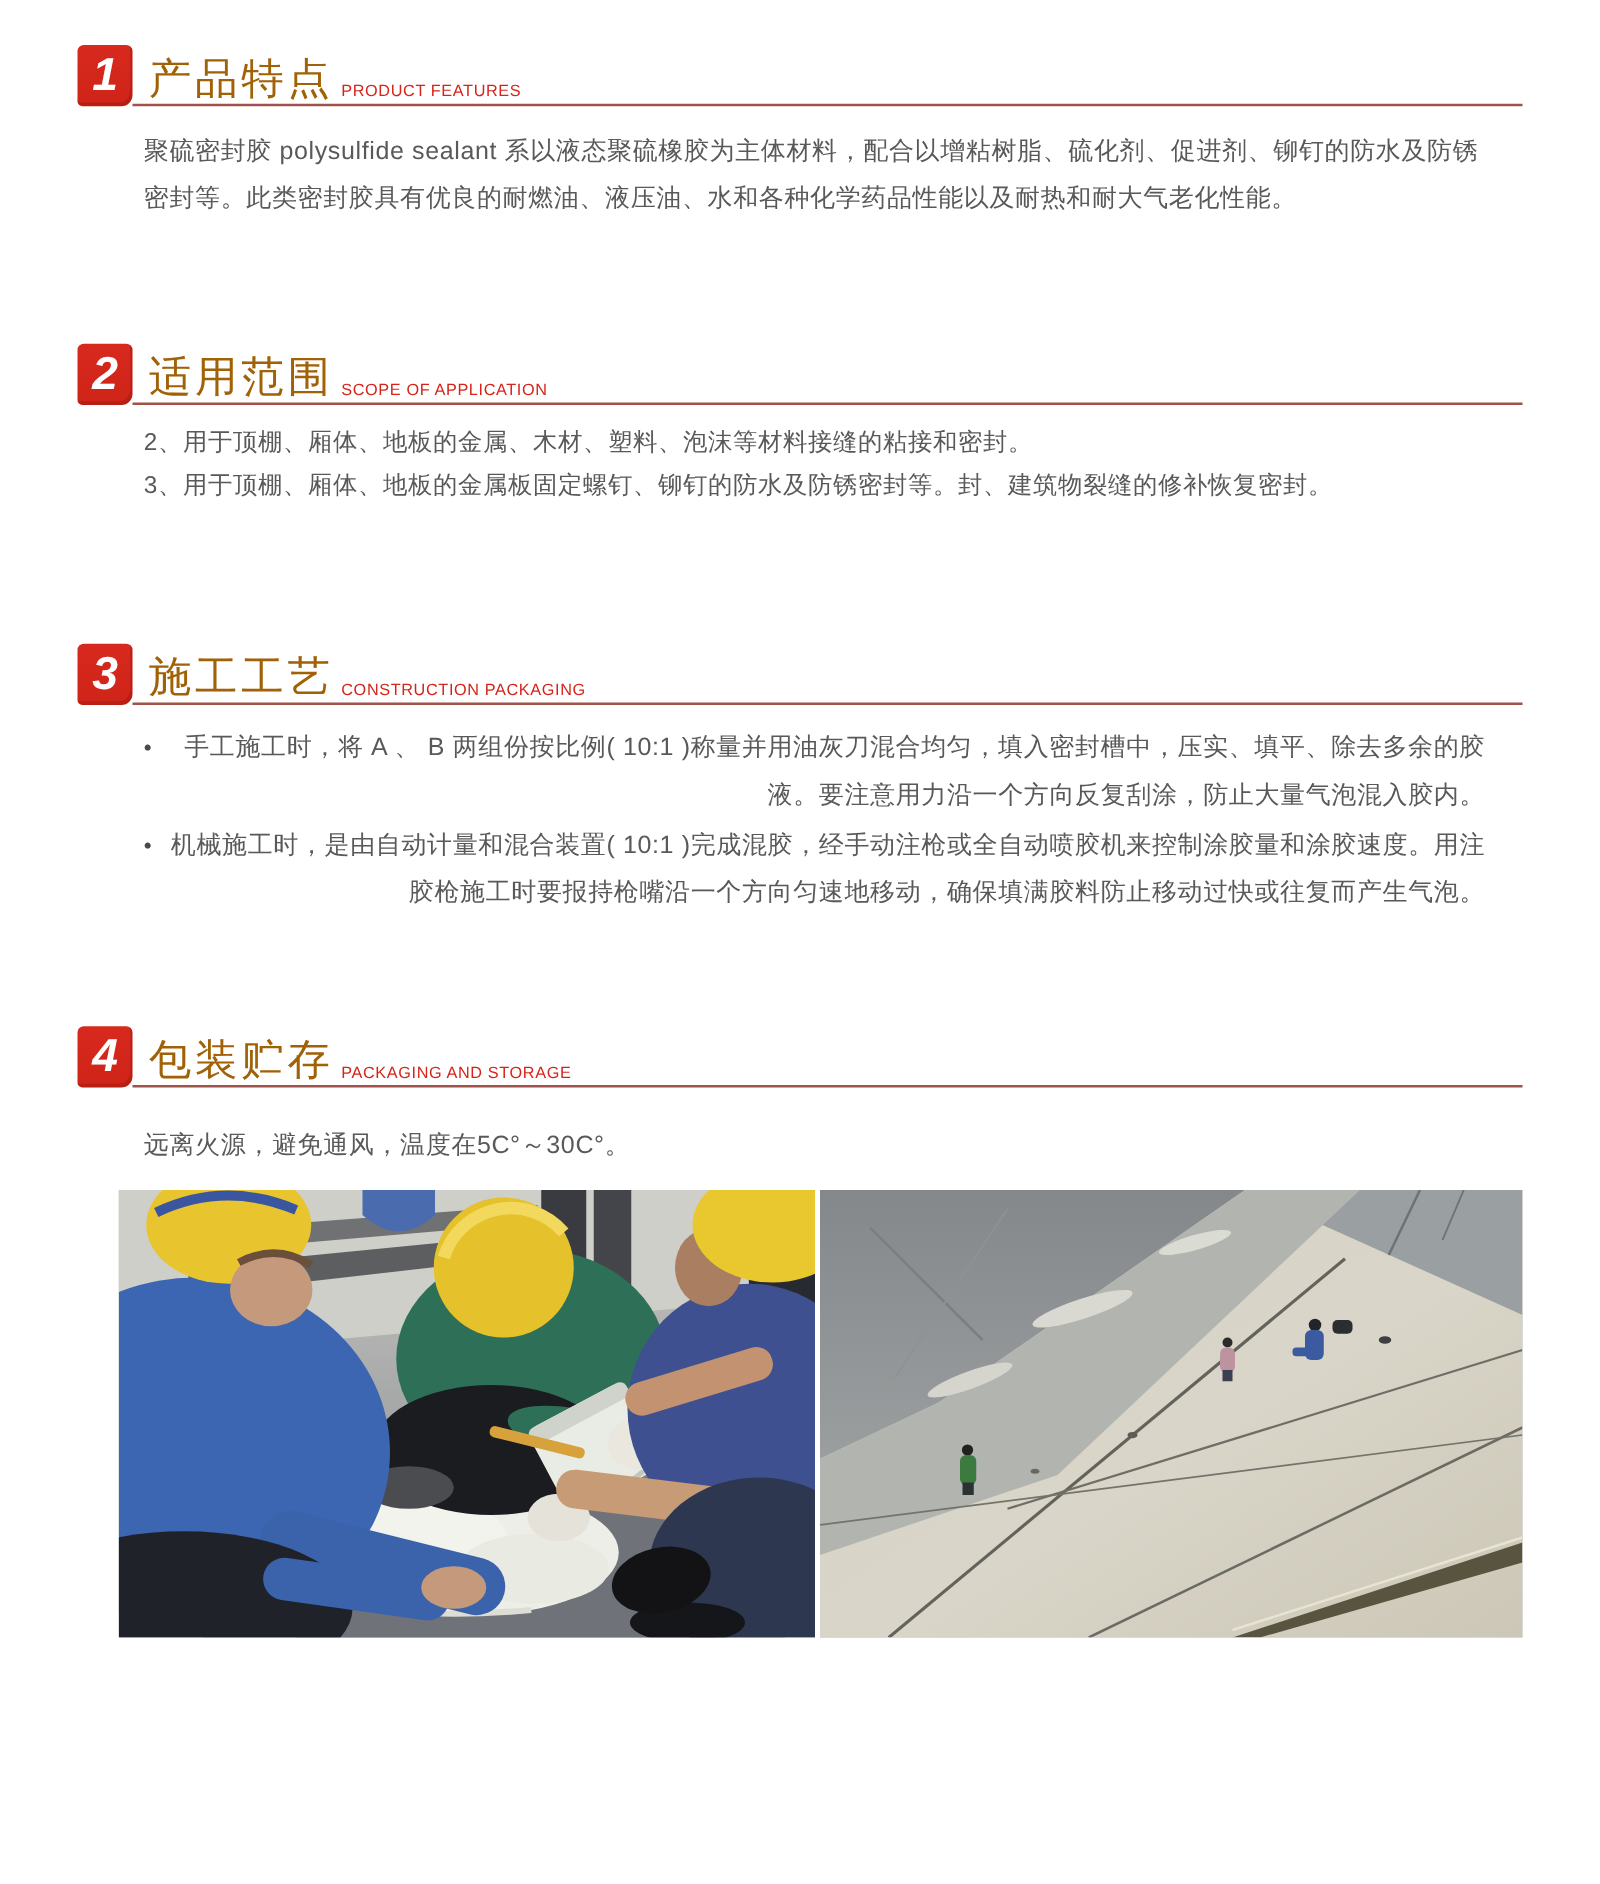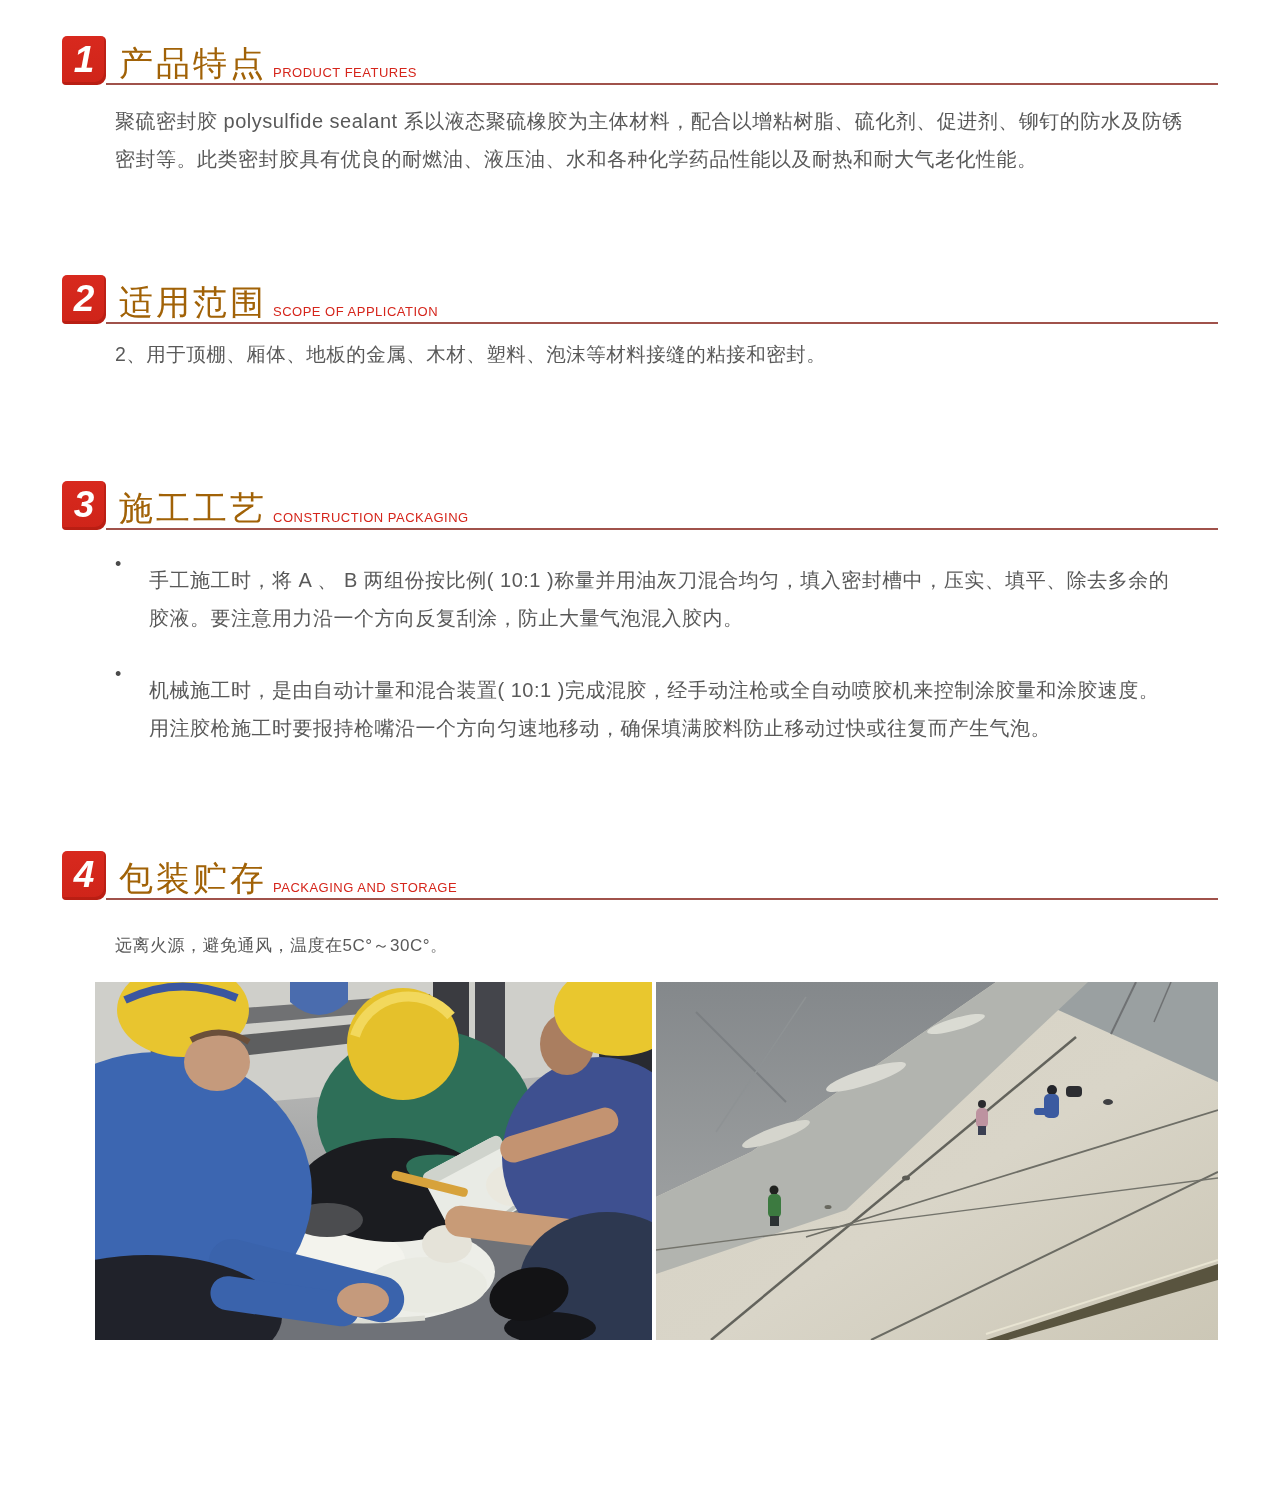--- a/index.html
+++ b/index.html
@@ -58,26 +58,26 @@
     font-size: 19.5px; line-height: 34px; letter-spacing: 0.5px;
     color: #595959;
   }
   .num-list li.gap-after { margin-bottom: 16px; }
   .dot-list { margin: 12px 0 0 0; padding: 0; list-style: none; }
   .dot-list li { display: flex; margin: 0 0 2px 0; }
   .dot-list .dot {
     flex: 0 0 18px; color: #4a4a4a; font-size: 18px; line-height: 38px;
   }
   .dot-list p {
-    margin: 16px; flex: 1;
-    font-size: 20px; line-height: 38px; letter-spacing: 0.5px; color: #595959;
+    margin: 0; flex: 1;
+    font-size: 20px; line-height: 38px; letter-spacing: 0.5px; color: #595959; text-align: right;
   }
   .storage-para {
     margin: 28px 0 0 0;
-    font-size: 17px; line-height: 30px; letter-spacing: 0.5px; color: #595959;
+    font-size: 20px; line-height: 30px; letter-spacing: 0.5px; color: #595959;
   }
 
   
   .sec-1 .sec-header { padding-top: 0; margin-top: 36px; }
   .sec-2 .sec-header { margin-top: 97px; }
   .sec-3 .sec-header { margin-top: 110px; }
   .sec-4 .sec-header { margin-top: 88px; }
 
   
   .photos {
@@ -110,20 +110,21 @@
   <section class="sec-2">
     <header class="sec-header">
       <div class="badge">2</div>
       <h2 class="title-zh">适用范围</h2>
       <span class="title-en">SCOPE OF APPLICATION</span>
       <i class="rule"></i>
     </header>
     <div class="sec-body">
       <ul class="num-list">
         <li>2、用于顶棚、厢体、地板的金属、木材、塑料、泡沫等材料接缝的粘接和密封。</li>
+        <li>3、用于顶棚、厢体、地板的金属板固定螺钉、铆钉的防水及防锈密封等。封、建筑物裂缝的修补恢复密封。</li>
       </ul>
     </div>
   </section>
 
   <section class="sec-3">
     <header class="sec-header">
       <div class="badge">3</div>
       <h2 class="title-zh">施工工艺</h2>
       <span class="title-en">CONSTRUCTION PACKAGING</span>
       <i class="rule"></i>

